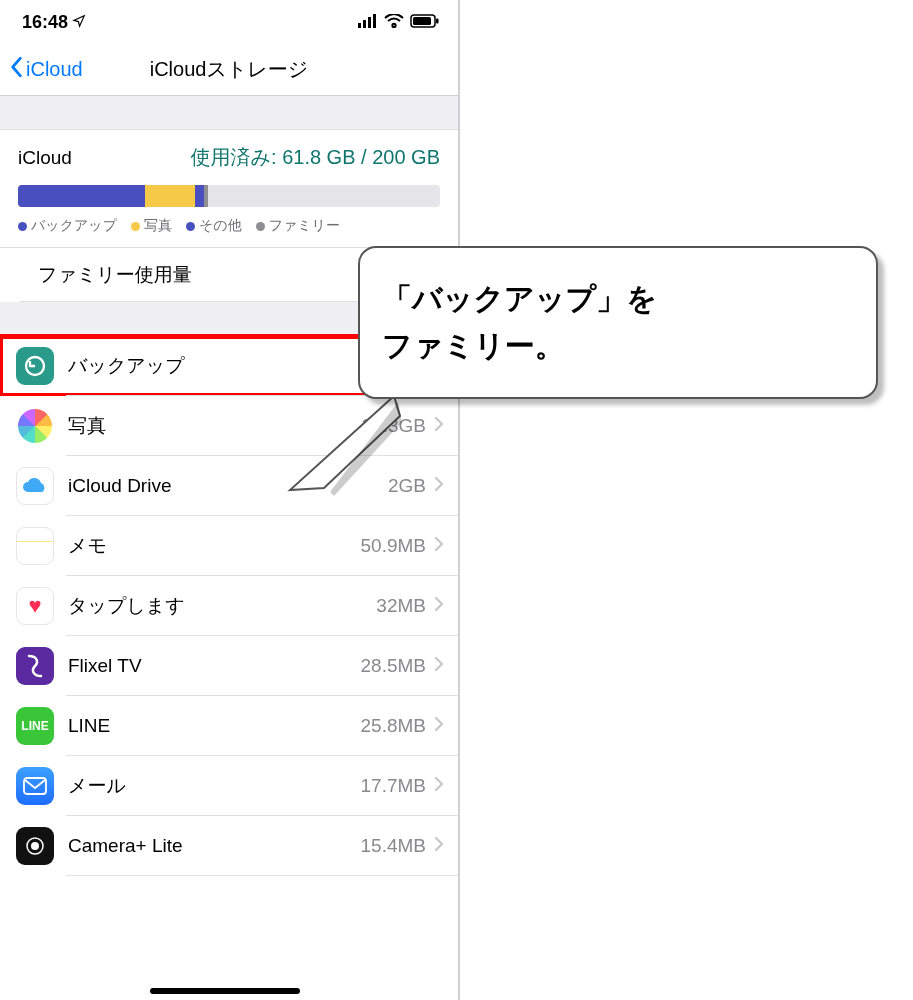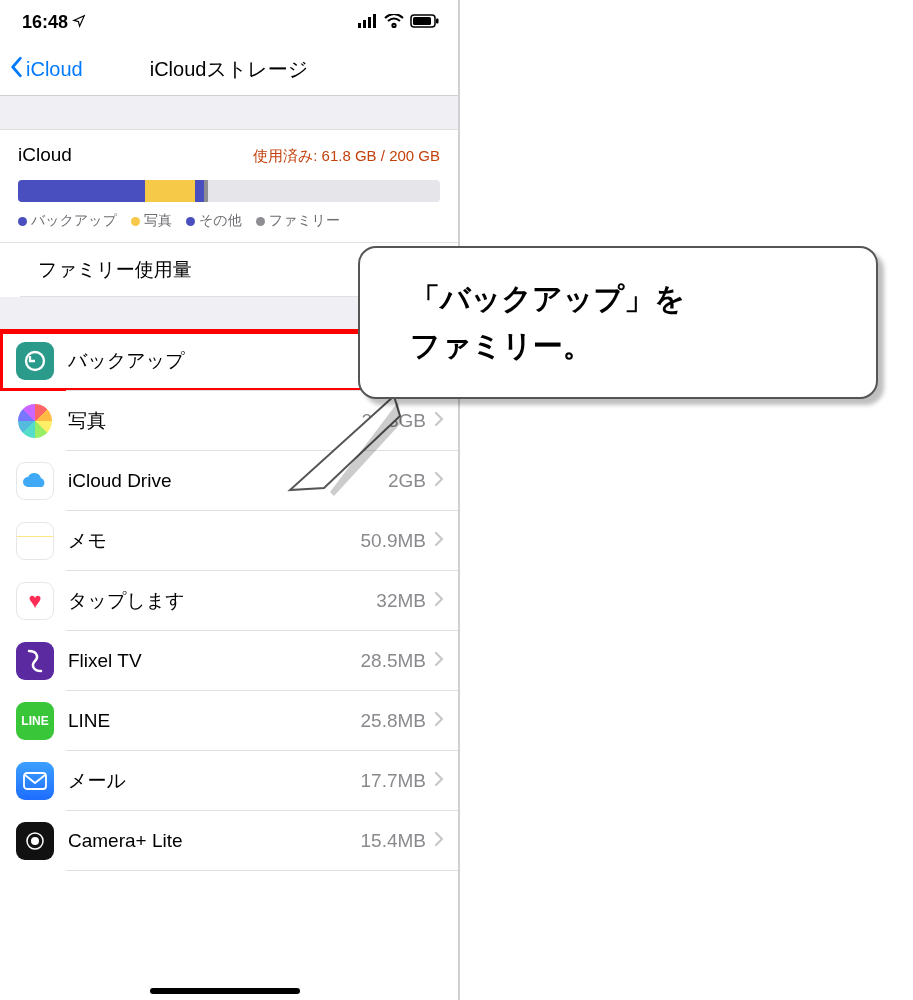--- a/index.html
+++ b/index.html
@@ -67,21 +67,21 @@
     padding: 14px 18px 12px 18px;
     border-bottom: 1px solid #e0e0e0;
   }
   .storage-head {
     display: flex;
     justify-content: space-between;
     align-items: baseline;
     font-size: 19px;
     margin-bottom: 14px;
   }
-  .storage-head .used { color: #c2410c; font-size: 15px; }
+  .storage-head .used { color: #0f766e; font-size: 20px; }
   .bar {
     height: 22px;
     width: 100%;
     border-radius: 4px;
     background: #e5e5ea;
     display: flex;
     overflow: hidden;
     margin-bottom: 10px;
   }
   .seg { height:100%; }
@@ -146,21 +146,21 @@
 
   
   .callout {
     position: absolute;
     left: 358px;
     top: 246px;
     width: 520px;
     background: #fff;
     border: 2px solid #555;
     border-radius: 18px;
-    padding: 28px 50px;
+    padding: 28px 22px;
     font-size: 30px;
     font-weight: 700;
     line-height: 1.55;
     box-shadow: 6px 6px 4px rgba(0,0,0,0.25);
   }
   .callout::after {
     content:"";
     position:absolute;
     left: -38px;
     bottom: -58px;

